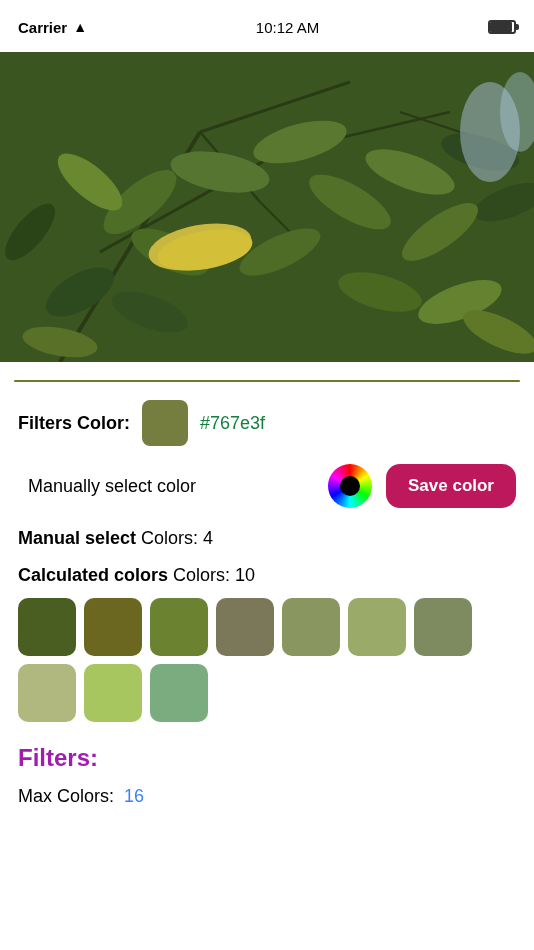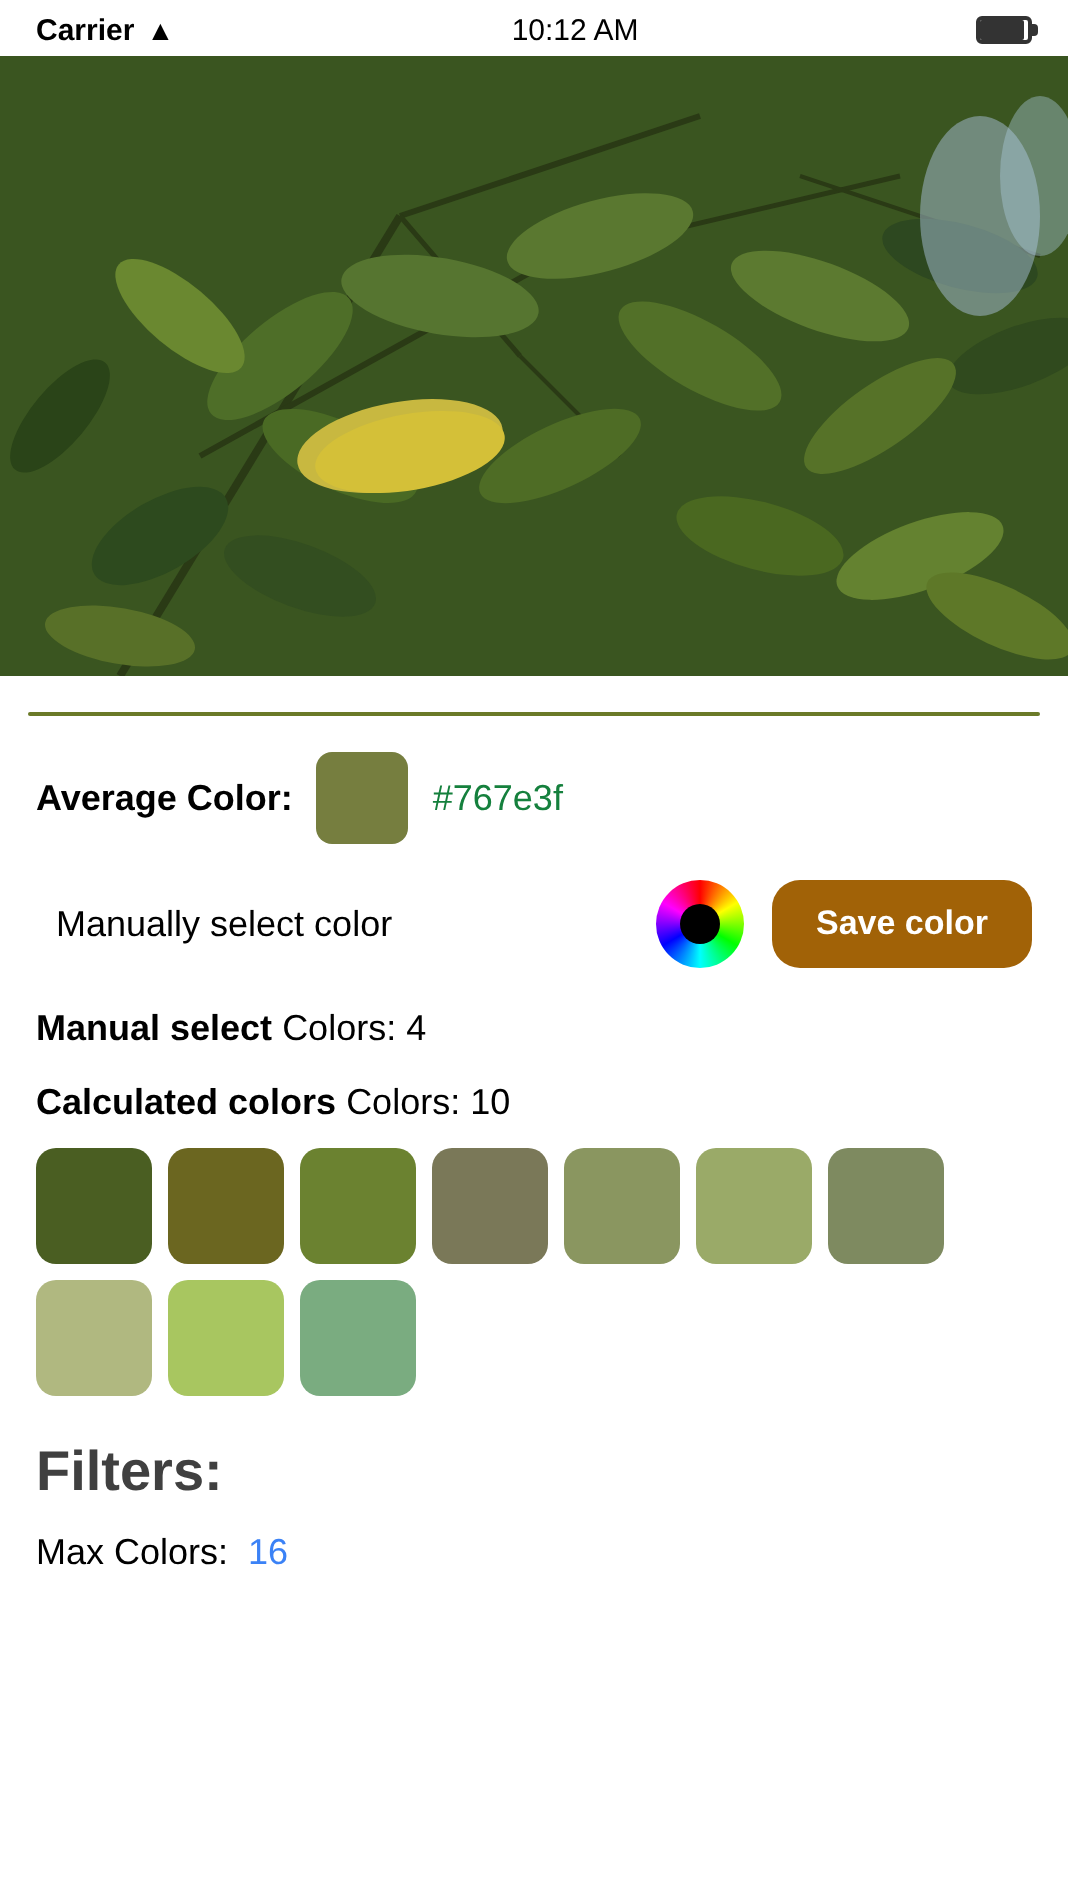--- a/index.html
+++ b/index.html
@@ -11,21 +11,21 @@
       font-family: -apple-system, 'Helvetica Neue', sans-serif;
       overflow-x: hidden;
     }
 
     
     .status-bar {
       display: flex;
       justify-content: space-between;
       align-items: center;
       padding: 6px 18px 4px 18px;
-      height: 28px;
+      height: 52px;
       background: #ffffff;
     }
     .status-left {
       display: flex;
       align-items: center;
       gap: 6px;
       font-size: 15px;
       font-weight: 600;
     }
     .wifi-icon { font-size: 14px; }
@@ -166,21 +166,21 @@
       justify-content: center;
       flex-shrink: 0;
     }
     .color-wheel-inner {
       width: 20px;
       height: 20px;
       border-radius: 50%;
       background: #000;
     }
     .save-btn {
-      background: #a16207;
+      background: #be185d;
       color: #fff;
       border: none;
       border-radius: 14px;
       padding: 12px 22px;
       font-size: 17px;
       font-weight: 600;
       cursor: pointer;
       flex-shrink: 0;
     }
 
@@ -202,23 +202,23 @@
       margin-bottom: 22px;
     }
     .color-swatch {
       width: 58px;
       height: 58px;
       border-radius: 10px;
     }
 
     
     .filters-header {
-      font-size: 28px;
+      font-size: 24px;
       font-weight: 700;
-      color: #404040;
+      color: #a21caf;
       margin-bottom: 14px;
     }
     .max-colors-row {
       display: flex;
       align-items: flex-start;
       gap: 10px;
     }
     .max-colors-label {
       font-size: 18px;
       color: #000;
@@ -287,21 +287,21 @@
       <ellipse cx="520" cy="60" rx="20" ry="40" fill="#b0cce0" opacity="0.4"></ellipse>
     </svg>
   </div>
 </div>
 
 <div class="divider"></div>
 
 <div class="content">
 
   <div class="avg-color-row">
-    <span class="avg-label">Average Color:</span>
+    <span class="avg-label">Filters Color:</span>
     <div class="avg-swatch" style="background:#767e3f;"></div>
     <span class="avg-hex">#767e3f</span>
   </div>
 
   <div class="manual-row">
     <span class="manual-label">Manually select color</span>
     <div class="color-wheel">
       <div class="color-wheel-inner"></div>
     </div>
     <button class="save-btn">Save color</button>

